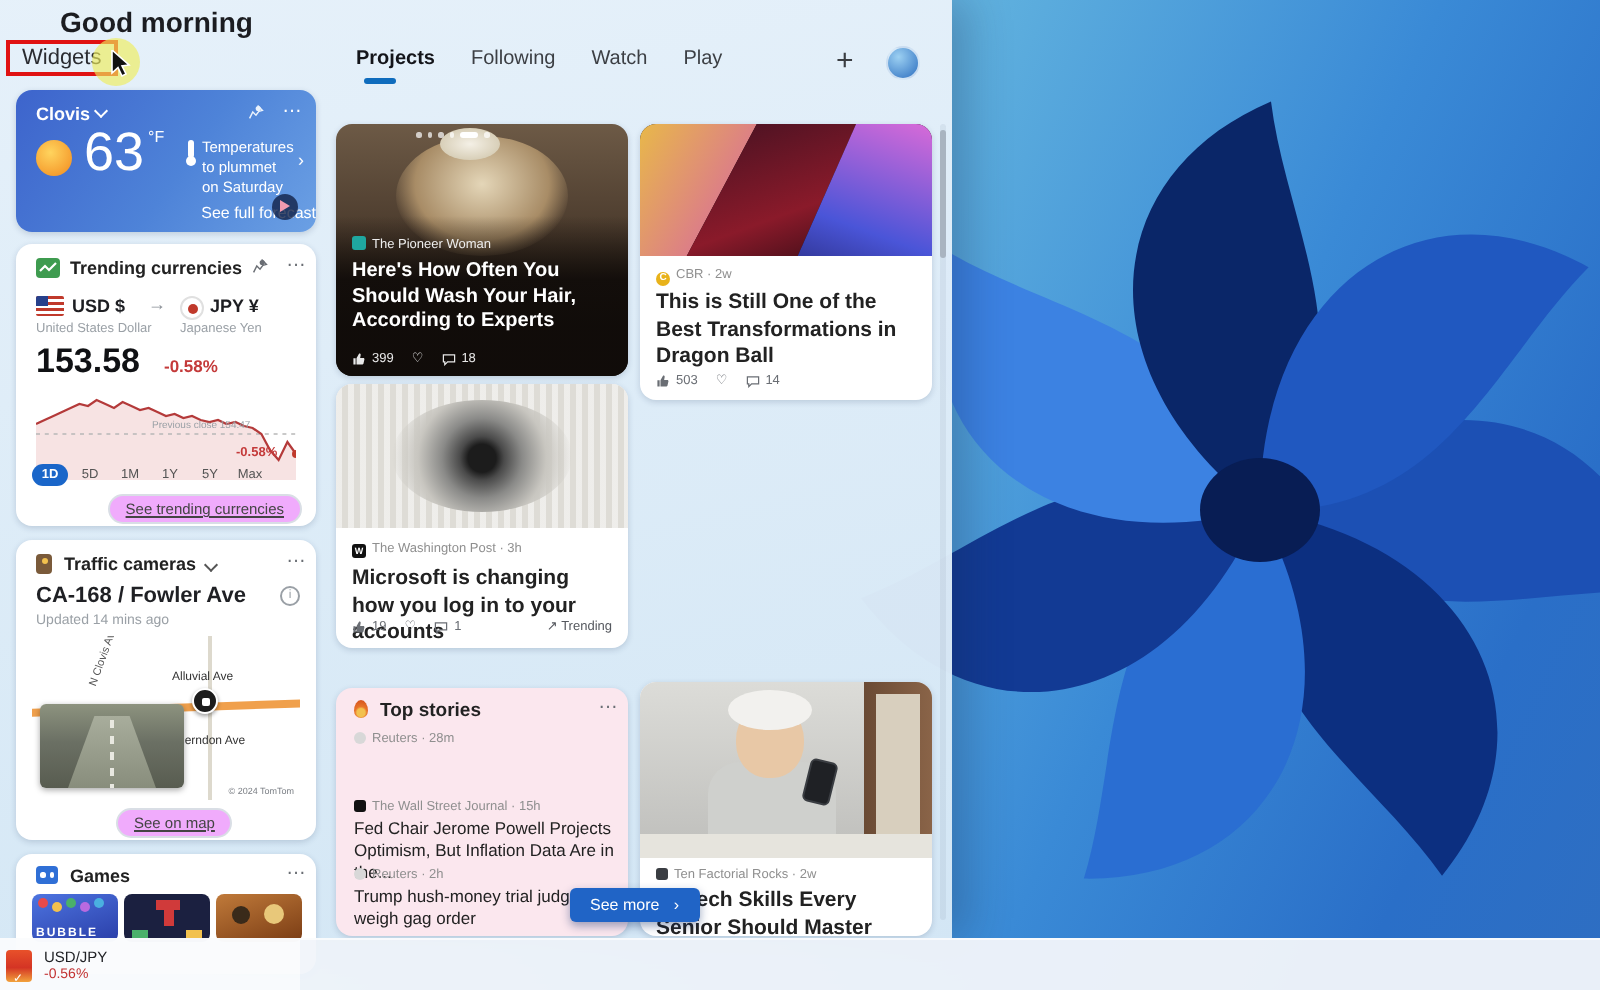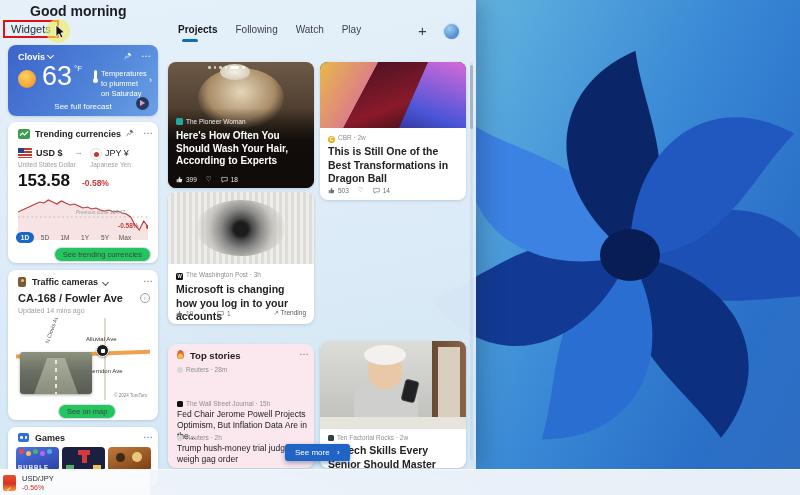--- a/index.html
+++ b/index.html
@@ -4,21 +4,21 @@
 <style>
   html,body{margin:0;padding:0;background:#222;}
   .screen{position:relative;width:800px;height:495px;overflow:hidden;font-family:"Liberation Sans",sans-serif;-webkit-font-smoothing:antialiased;}
   .abs{position:absolute;}
   
   .desktop{position:absolute;inset:0;background:linear-gradient(115deg,#bfe3f0 0%,#93cde8 26%,#5fb0de 48%,#3a8ad6 70%,#2a6fc8 88%,#2e6ec2 100%);}
   
   .panel{position:absolute;left:0;top:0;width:476px;height:469px;background:linear-gradient(180deg,rgba(231,241,250,.97),rgba(216,233,246,.97));box-shadow:8px 0 20px rgba(20,40,80,.28);}
   .card{position:absolute;background:#fff;border-radius:8px;box-shadow:0 1px 3px rgba(30,50,90,.18);overflow:hidden;}
   .hdr9{font-size:9px;font-weight:bold;color:#222;}
-  .pill{border:1px solid #d9dee5;background:#22c55e;border-radius:9px;font-size:7.5px;color:#444;padding:2px 8px;}
+  .pill{border:1px solid #d9dee5;background:#f0abfc;border-radius:9px;font-size:7.5px;color:#444;padding:2px 8px;text-decoration:underline;}
   .chev{display:inline-block;width:4px;height:4px;border-right:1.2px solid currentColor;border-bottom:1.2px solid currentColor;transform:rotate(45deg);vertical-align:2px;}
   .more{font-size:10px;color:inherit;letter-spacing:1px;}
   .act{display:flex;align-items:center;gap:3px;}
   .icn{display:inline-flex;align-items:center;}
   .tab{font-size:10px;color:#3c3f44;}
   .tab.on{color:#14151a;font-weight:bold;}
   .rangepill{display:inline-block;width:18px;text-align:center;font-size:6.5px;color:#555;padding:2px 0;border-radius:6px;}
   .rangepill.on{background:#1a66c9;color:#fff;font-weight:bold;}
   .srcsq{display:inline-block;width:7px;height:7px;border-radius:1.5px;margin-right:3px;vertical-align:-1px;}
 </style>
@@ -92,21 +92,21 @@
       <span class="abs more" style="left:133px;top:3px">…</span>
       <div class="abs" style="left:10px;top:25px;width:18px;height:18px;border-radius:50%;background:radial-gradient(circle at 40% 35%,#ffd45e,#f28a1e)"></div>
       <div class="abs" style="left:34px;top:16px;font-size:27px;font-weight:400">63</div>
       <div class="abs" style="left:66px;top:19px;font-size:8px">°F</div>
       <div class="abs" style="left:84px;top:25px;width:6px;height:12px">
         <span class="abs" style="left:2px;top:0;width:2.5px;height:9px;background:#fff;border-radius:2px"></span>
         <span class="abs" style="left:1px;top:8px;width:5px;height:5px;background:#fff;border-radius:50%"></span>
       </div>
       <div class="abs" style="left:93px;top:24px;width:46px;font-size:7.5px;line-height:1.3">Temperatures to plummet on Saturday</div>
       <div class="abs" style="left:141px;top:30px;font-size:9px">›</div>
-      <div class="abs" style="left:0;right:0;top:57px;text-align:center;font-size:8px">See full forecast</div>
+      <div class="abs" style="left:0;right:0;top:57px;text-align:right;font-size:8px">See full forecast</div>
       <div class="abs" style="left:128px;top:52px;width:13px;height:13px;border-radius:50%;background:rgba(18,32,70,.8)">
           <span class="abs" style="left:4px;top:3px;width:0;height:0;border-left:5px solid #f29ab0;border-top:3px solid transparent;border-bottom:3px solid transparent"></span>
         </div>
     </div>
 
     <div class="card" style="left:8px;top:122px;width:150px;height:141px">
       <span class="abs icn" style="left:10px;top:7px">
           <svg width="12" height="10" viewBox="0 0 12 10">
             <rect width="12" height="10" rx="2" fill="#3e9b4f"></rect>
             <path d="M2 6.5 L4.5 4 L6.5 6 L10 2.5" stroke="#fff" stroke-width="1.1" fill="none"></path>
@@ -122,21 +122,21 @@
       <span class="abs more" style="left:135px;top:3px;color:#6a6e74">…</span>
 
       <span class="abs" style="left:10px;top:26px;width:14px;height:10px;border-radius:1px;background:repeating-linear-gradient(180deg,#c0392b 0 1.5px,#fff 1.5px 3px);overflow:hidden">
           <span class="abs" style="left:0;top:0;width:6px;height:5px;background:#27408b"></span>
         </span>
       <span class="abs" style="left:28px;top:26px;font-size:9px;font-weight:bold;color:#1d1e22">USD $</span>
       <span class="abs" style="left:66px;top:25px;font-size:9px;color:#8a8f96">→</span>
       <span class="abs" style="left:82px;top:26px;width:10px;height:10px;border-radius:50%;background:#fff;border:1px solid #e0e0e0">
           <span class="abs" style="left:2.5px;top:2.5px;width:5px;height:5px;border-radius:50%;background:#c0392b"></span>
         </span>
-      <span class="abs" style="left:97px;top:26px;font-size:9px;font-weight:normal;color:#1d1e22">JPY ¥</span>
+      <span class="abs" style="left:97px;top:26px;font-size:9px;font-weight:bold;color:#1d1e22">JPY ¥</span>
       <span class="abs" style="left:10px;top:39px;font-size:6.5px;color:#9aa0a6">United States Dollar</span>
       <span class="abs" style="left:82px;top:39px;font-size:6.5px;color:#9aa0a6">Japanese Yen</span>
 
       <span class="abs" style="left:10px;top:49px;font-size:17px;font-weight:bold;color:#101114">153.58</span>
       <span class="abs" style="left:74px;top:56px;font-size:8.5px;font-weight:bold;color:#c43a3a">-0.58%</span>
 
       <svg class="abs" style="left:10px;top:68px" width="130" height="50" viewBox="0 0 130 50">
         <path id="spark-area" d="M0,22 L4.3,20 L8.7,18 L13,16 L17.3,14 L21.7,12 L26,13 L30.3,10 L34.7,12 L39,14 L43.3,11 L47.7,13 L52,15 L56.3,14 L60.7,16 L65,18 L69.3,17 L73.7,19 L78,18 L82.3,20 L86.7,21 L91,20 L95.3,22 L99.7,21 L104,23 L108.3,24 L112.7,27 L117,35 L121.3,40 L125.7,31 L130,37 L130,50 L0,50 Z" fill="rgba(196,58,58,.14)"></path>
         <line x1="0" y1="27" x2="130" y2="27" stroke="#b8b8b8" stroke-width=".8" stroke-dasharray="2,2.4"></line>
         <polyline id="spark-line" points="0,22 4.3,20 8.7,18 13,16 17.3,14 21.7,12 26,13 30.3,10 34.7,12 39,14 43.3,11 47.7,13 52,15 56.3,14 60.7,16 65,18 69.3,17 73.7,19 78,18 82.3,20 86.7,21 91,20 95.3,22 99.7,21 104,23 108.3,24 112.7,27 117,35 121.3,40 125.7,31 130,37" fill="none" stroke="#b43a3a" stroke-width="1.1"></polyline>

